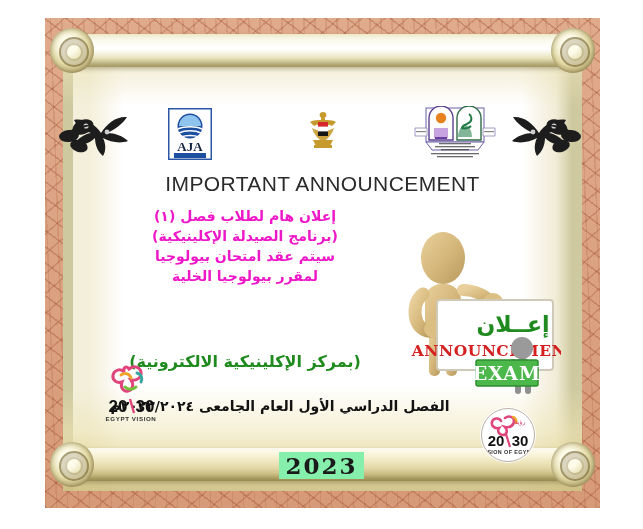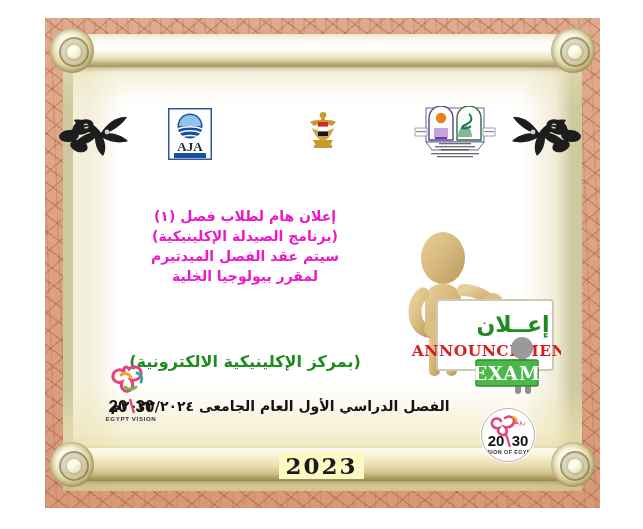--- a/index.html
+++ b/index.html
@@ -91,21 +91,21 @@
   }
   .arabic-term{
     position:absolute;left:80px;top:398px;width:400px;text-align:center;direction:rtl;
     font-family:"DejaVu Sans",sans-serif;font-weight:bold;font-size:14px;color:#121212;
   }
   .year-deco{
     position:absolute;left:0;right:0;top:452px;text-align:center;
     font-family:"DejaVu Serif",serif;font-weight:bold;font-size:23px;letter-spacing:2px;
     color:#1a1a1a;background:transparent;
   }
-  .year-deco span{background:#fef9c3;padding:0 6px;}
+  .year-deco span{background:#86efac;padding:0 6px;}
 
   
   .announce{position:absolute;left:393px;top:228px;width:168px;height:150px;}
   .exam{position:absolute;left:470px;top:336px;width:86px;height:58px;text-decoration:underline;}
 
   
   .v2030-left{position:absolute;left:105px;top:363px;width:52px;height:62px;}
   .v2030-right{position:absolute;left:481px;top:408px;width:52px;height:52px;}
   .v2030-right .circ{
     width:52px;height:52px;border-radius:50%;background:#ffffff;
@@ -218,25 +218,26 @@
           <rect x="24" y="50" width="36" height="1.3"></rect>
         </g>
         <g fill="#555" opacity=".7">
           <rect x="3" y="25" width="10" height="1.2"></rect>
           <rect x="71" y="25" width="10" height="1.2"></rect>
         </g>
       </svg>
     </div>
   </div>
 
+  <div class="title">IMPORTANT ANNOUNCEMENT</div>
 
   <div class="arabic-block">
     <div>إعلان هام لطلاب فصل (١)</div>
     <div>(برنامج الصيدلة الإكلينيكية)</div>
-    <div>سيتم عقد الفصل الميدتيرم</div>
+    <div>سيتم عقد امتحان بيولوجيا</div>
     <div>لمقرر بيولوجيا الخلية</div>
   </div>
 
   <div class="arabic-green">(بمركز الإكلينيكية الالكترونية)</div>
 
   <div class="arabic-term">الفصل الدراسي الأول العام الجامعى ٢٠٢٣/٢٠٢٤م</div>
 
   <div class="announce">
     <svg viewBox="0 0 168 150" width="168" height="150">
       <defs>

